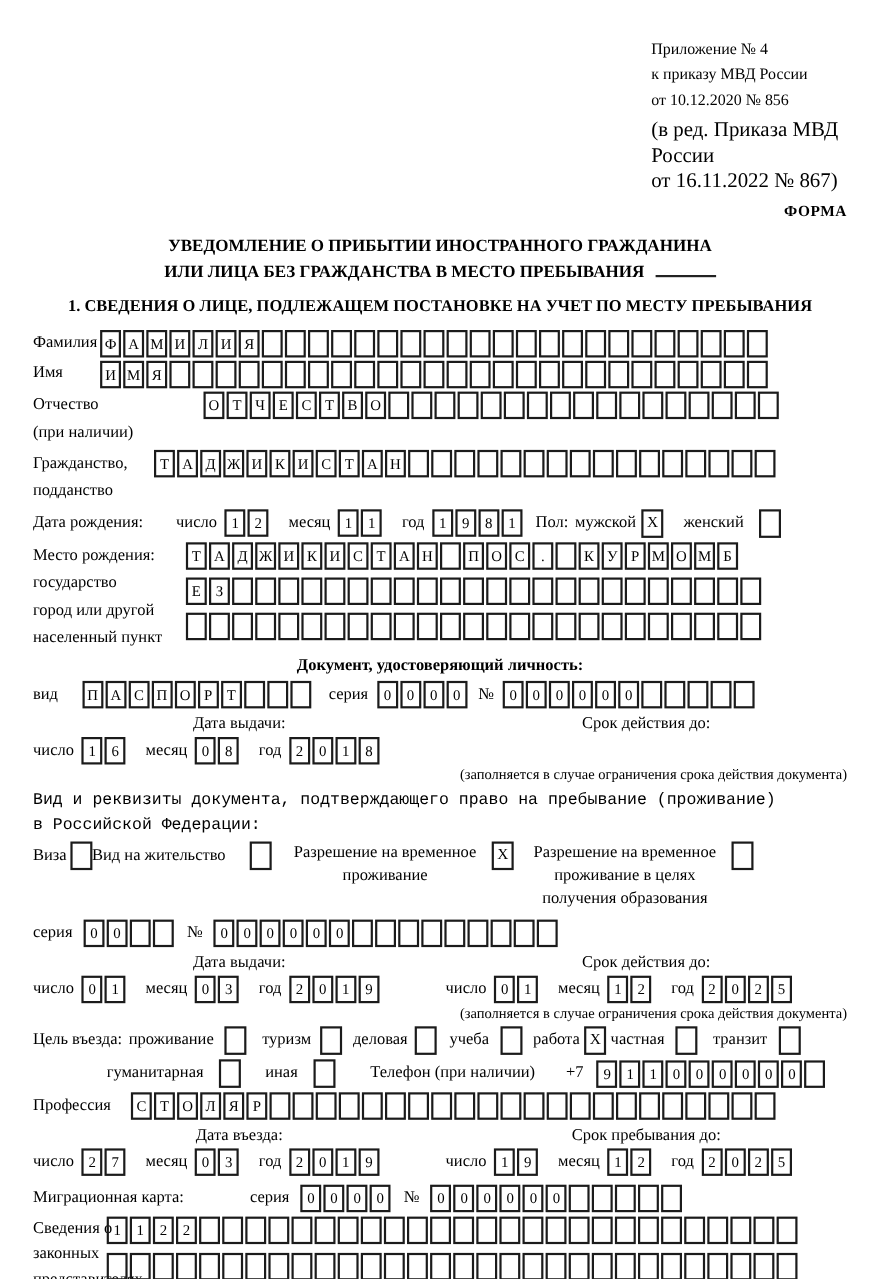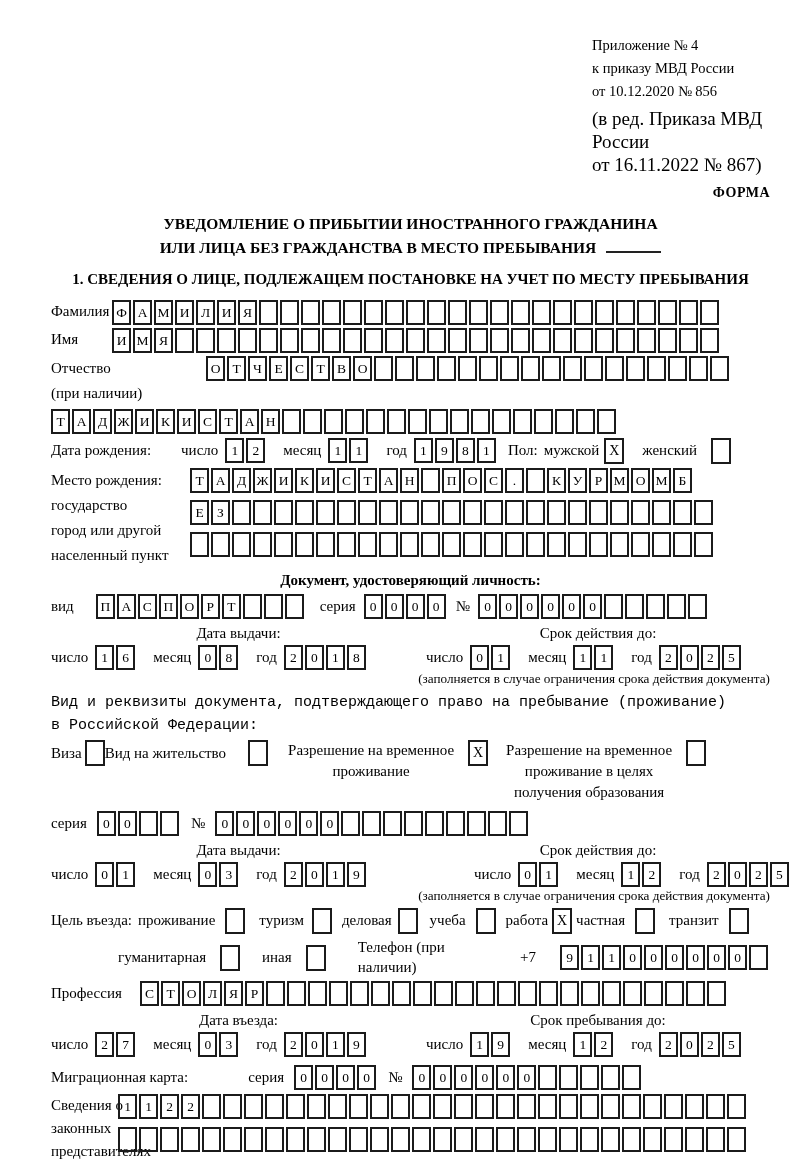--- a/index.html
+++ b/index.html
@@ -1,19 +1,19 @@
 <!DOCTYPE html>
 <html><head>
 <meta charset="utf-8">
 <style>
   * { box-sizing: border-box; }
   html,body { margin:0; padding:0; background:#ffffff; }
   .page {
     width:800px; height:1163px; background:#fff; color:#000;
-    padding:34px 30px 0 51px; position:relative; overflow:hidden;
+    padding:34px 30px 0 30px; position:relative; overflow:hidden;
     font-family:"Liberation Serif","DejaVu Serif",serif; font-size:15px; line-height:1.3;
   }
   .annex { width:178px; margin-left:auto; font-size:14.5px; line-height:19px; }
   .annex-note { margin-top:4px; font-size:19px; line-height:18px; }
   .forma { text-align:right; font-weight:bold; font-size:14px; margin-top:8px; letter-spacing:.5px; }
   .title { text-align:center; font-weight:bold; font-size:15.5px; margin-top:10px; line-height:24px; }
   .uline { display:inline-block; width:55px; border-bottom:2px solid #222; margin-left:10px; height:2px; }
   .sec1 { text-align:center; font-weight:bold; font-size:15px; margin:10px 0 10px; }
 
   .row { display:flex; align-items:center; margin-bottom:3px; }
@@ -87,20 +87,24 @@
 
   <div class="row top">
     <div class="lbl w155 lines">
       <div>Отчество</div>
       <div>(при наличии)</div>
     </div>
     <div class="boxes"><span class="cell">О</span><span class="cell">Т</span><span class="cell">Ч</span><span class="cell">Е</span><span class="cell">С</span><span class="cell">Т</span><span class="cell">В</span><span class="cell">О</span><span class="cell"></span><span class="cell"></span><span class="cell"></span><span class="cell"></span><span class="cell"></span><span class="cell"></span><span class="cell"></span><span class="cell"></span><span class="cell"></span><span class="cell"></span><span class="cell"></span><span class="cell"></span><span class="cell"></span><span class="cell"></span><span class="cell"></span><span class="cell"></span><span class="cell"></span></div>
   </div>
 
   <div class="row top">
+    <div class="lbl w110 lines">
+      <div>Гражданство,</div>
+      <div>подданство</div>
+    </div>
     <div class="boxes"><span class="cell">Т</span><span class="cell">А</span><span class="cell">Д</span><span class="cell">Ж</span><span class="cell">И</span><span class="cell">К</span><span class="cell">И</span><span class="cell">С</span><span class="cell">Т</span><span class="cell">А</span><span class="cell">Н</span><span class="cell"></span><span class="cell"></span><span class="cell"></span><span class="cell"></span><span class="cell"></span><span class="cell"></span><span class="cell"></span><span class="cell"></span><span class="cell"></span><span class="cell"></span><span class="cell"></span><span class="cell"></span><span class="cell"></span><span class="cell"></span><span class="cell"></span><span class="cell"></span></div>
   </div>
 
   <div class="row" style="margin-top:4px;">
     <span class="lbl" style="margin-right:30px;">Дата рождения:</span>
     <span class="dategroup"><span class="dlabel">число</span><span class="cell">1</span><span class="cell">2</span><span class="dlabel">месяц</span><span class="cell">1</span><span class="cell">1</span><span class="dlabel">год</span><span class="cell">1</span><span class="cell">9</span><span class="cell">8</span><span class="cell">1</span></span>
     <span style="margin-left:10px;">Пол:</span>
     <span style="margin-left:6px;">мужской</span>
     <span class="chk" style="margin-left:5px;">X</span>
     <span style="margin-left:18px;">женский</span>
@@ -131,21 +135,20 @@
     <span style="margin:0 8px 0 8px;">№</span>
     <span class="boxes"><span class="cell">0</span><span class="cell">0</span><span class="cell">0</span><span class="cell">0</span><span class="cell">0</span><span class="cell">0</span><span class="cell"></span><span class="cell"></span><span class="cell"></span><span class="cell"></span><span class="cell"></span></span>
   </div>
 
   <div class="twocol">
     <div class="col-l dhead">Дата выдачи:</div>
     <div class="col-r dhead">Срок действия до:</div>
   </div>
   <div class="twocol" style="margin-top:3px;">
     <div class="col-l dategroup"><span class="dlabel">число</span><span class="cell">1</span><span class="cell">6</span><span class="dlabel">месяц</span><span class="cell">0</span><span class="cell">8</span><span class="dlabel">год</span><span class="cell">2</span><span class="cell">0</span><span class="cell">1</span><span class="cell">8</span></div>
-    <div class="col-r dategroup"><span class="dlabel">число</span><span class="cell">0</span><span class="cell">1</span><span class="dlabel">месяц</span><span class="cell">1</span><span class="cell">1</span><span class="dlabel">год</span><span class="cell">2</span><span class="cell">0</span><span class="cell">2</span><span class="cell">5</span></div>
   </div>
   <div class="noter">(заполняется в случае ограничения срока действия документа)</div>
 
   <div class="para">Вид и реквизиты документа, подтверждающего право на пребывание (проживание)</div>
   <div class="para">в Российской Федерации:</div>
 
   <div class="opts">
     <span style="line-height:26px;">Виза</span>
     <span class="chk" style="margin-left:3px;"></span>
     <span style="line-height:26px;">Вид на жительство</span>
@@ -167,21 +170,21 @@
     <span style="margin-right:10px;">серия</span>
     <span class="boxes"><span class="cell">0</span><span class="cell">0</span><span class="cell"></span><span class="cell"></span></span>
     <span style="margin:0 10px 0 10px;">№</span>
     <span class="boxes"><span class="cell">0</span><span class="cell">0</span><span class="cell">0</span><span class="cell">0</span><span class="cell">0</span><span class="cell">0</span><span class="cell"></span><span class="cell"></span><span class="cell"></span><span class="cell"></span><span class="cell"></span><span class="cell"></span><span class="cell"></span><span class="cell"></span><span class="cell"></span></span>
   </div>
 
   <div class="twocol">
     <div class="col-l dhead">Дата выдачи:</div>
     <div class="col-r dhead">Срок действия до:</div>
   </div>
-  <div class="twocol" style="margin-top:3px;gap:48px;">
+  <div class="twocol" style="margin-top:3px;">
     <div class="col-l dategroup"><span class="dlabel">число</span><span class="cell">0</span><span class="cell">1</span><span class="dlabel">месяц</span><span class="cell">0</span><span class="cell">3</span><span class="dlabel">год</span><span class="cell">2</span><span class="cell">0</span><span class="cell">1</span><span class="cell">9</span></div>
     <div class="col-r dategroup"><span class="dlabel">число</span><span class="cell">0</span><span class="cell">1</span><span class="dlabel">месяц</span><span class="cell">1</span><span class="cell">2</span><span class="dlabel">год</span><span class="cell">2</span><span class="cell">0</span><span class="cell">2</span><span class="cell">5</span></div>
   </div>
   <div class="noter">(заполняется в случае ограничения срока действия документа)</div>
 
   <div class="goal">
     <span style="margin-right:6px;">Цель въезда:</span>
     <span>проживание</span>
     <span class="chk" style="margin-left:10px;"></span>
     <span style="margin-left:14px;">туризм</span>
@@ -198,21 +201,21 @@
     <span class="chk" style="margin-left:10px;"></span>
   </div>
 
   <div class="goal">
     <span style="margin-left:67px;">гуманитарная</span>
     <span class="chk" style="margin-left:14px;"></span>
     <span style="margin-left:22px;">иная</span>
     <span class="chk" style="margin-left:14px;"></span>
     <span style="margin-left:32px;">Телефон (при наличии)</span>
     <span style="margin-left:28px;">+7</span>
-    <span class="boxes" style="margin-left:24px;"><span class="cell">9</span><span class="cell">1</span><span class="cell">1</span><span class="cell">0</span><span class="cell">0</span><span class="cell">0</span><span class="cell">0</span><span class="cell">0</span><span class="cell">0</span><span class="cell"></span></span>
+    <span class="boxes" style="margin-left:12px;"><span class="cell">9</span><span class="cell">1</span><span class="cell">1</span><span class="cell">0</span><span class="cell">0</span><span class="cell">0</span><span class="cell">0</span><span class="cell">0</span><span class="cell">0</span><span class="cell"></span></span>
   </div>
 
   <div class="row" style="margin-top:2px;">
     <div class="lbl w67" style="margin-right:22px;">Профессия</div>
     <div class="boxes"><span class="cell">С</span><span class="cell">Т</span><span class="cell">О</span><span class="cell">Л</span><span class="cell">Я</span><span class="cell">Р</span><span class="cell"></span><span class="cell"></span><span class="cell"></span><span class="cell"></span><span class="cell"></span><span class="cell"></span><span class="cell"></span><span class="cell"></span><span class="cell"></span><span class="cell"></span><span class="cell"></span><span class="cell"></span><span class="cell"></span><span class="cell"></span><span class="cell"></span><span class="cell"></span><span class="cell"></span><span class="cell"></span><span class="cell"></span><span class="cell"></span><span class="cell"></span><span class="cell"></span></div>
   </div>
 
   <div class="twocol">
     <div class="col-l dhead">Дата въезда:</div>
     <div class="col-r dhead">Срок пребывания до:</div>

